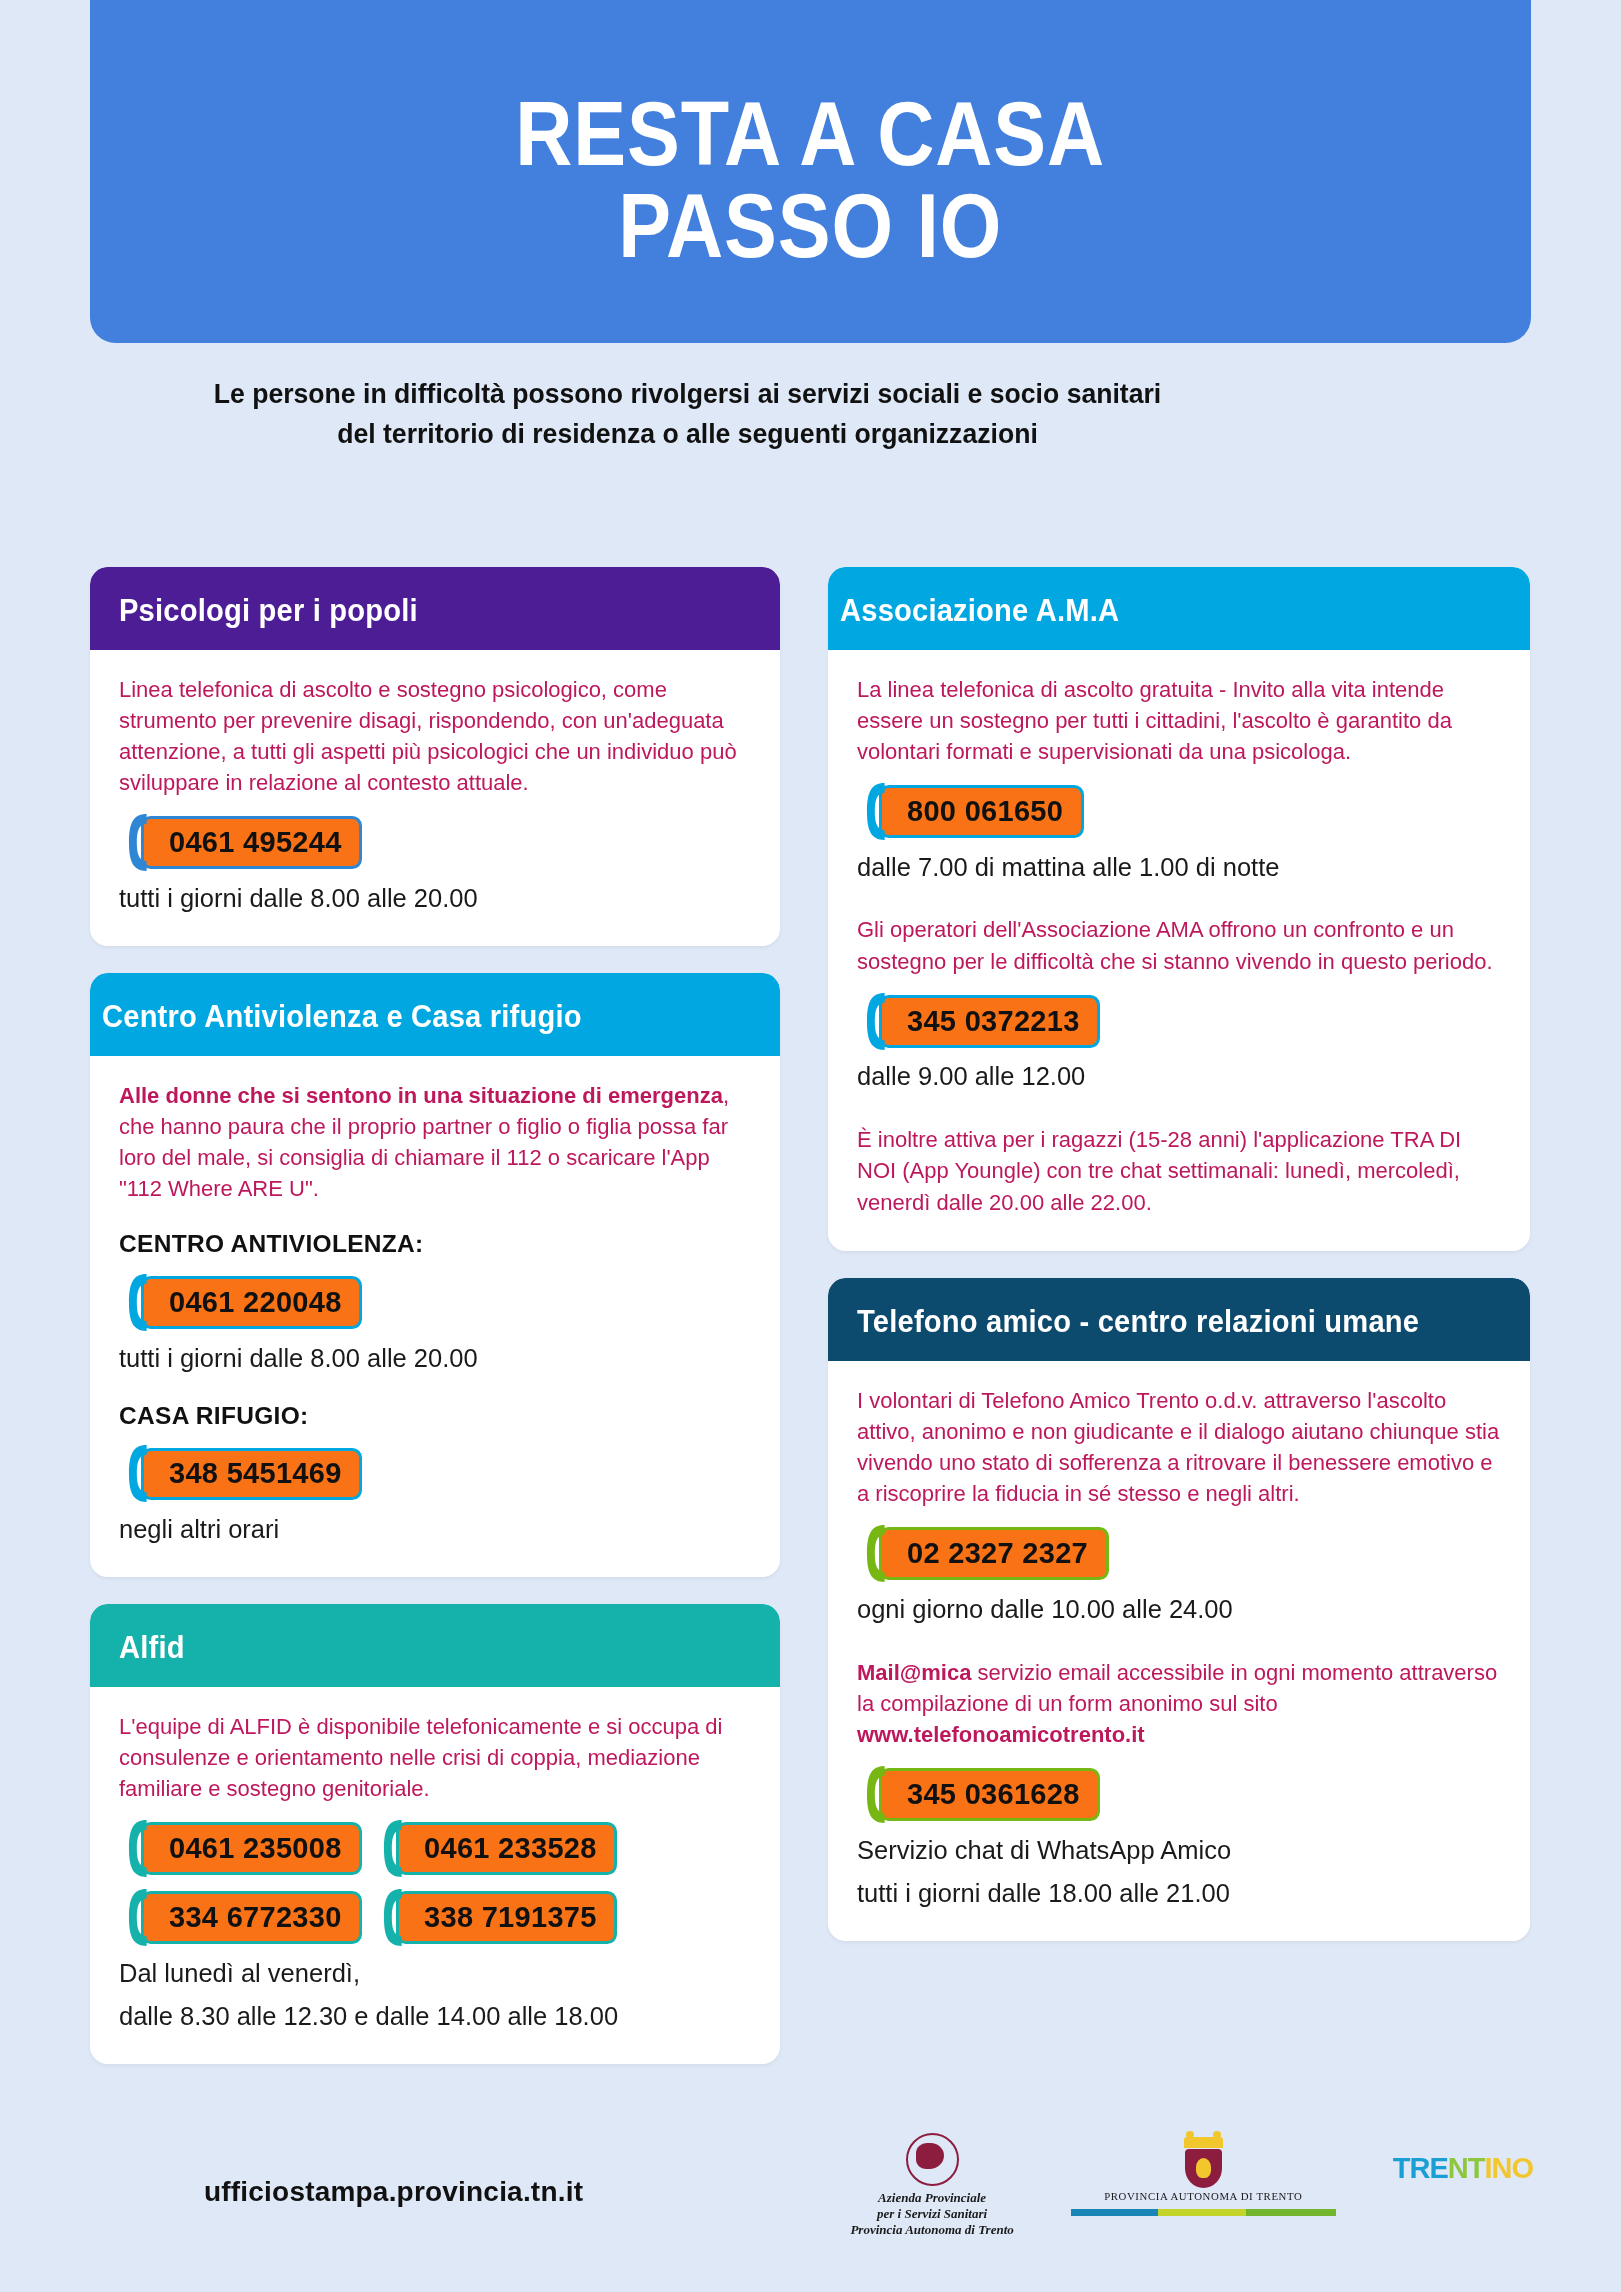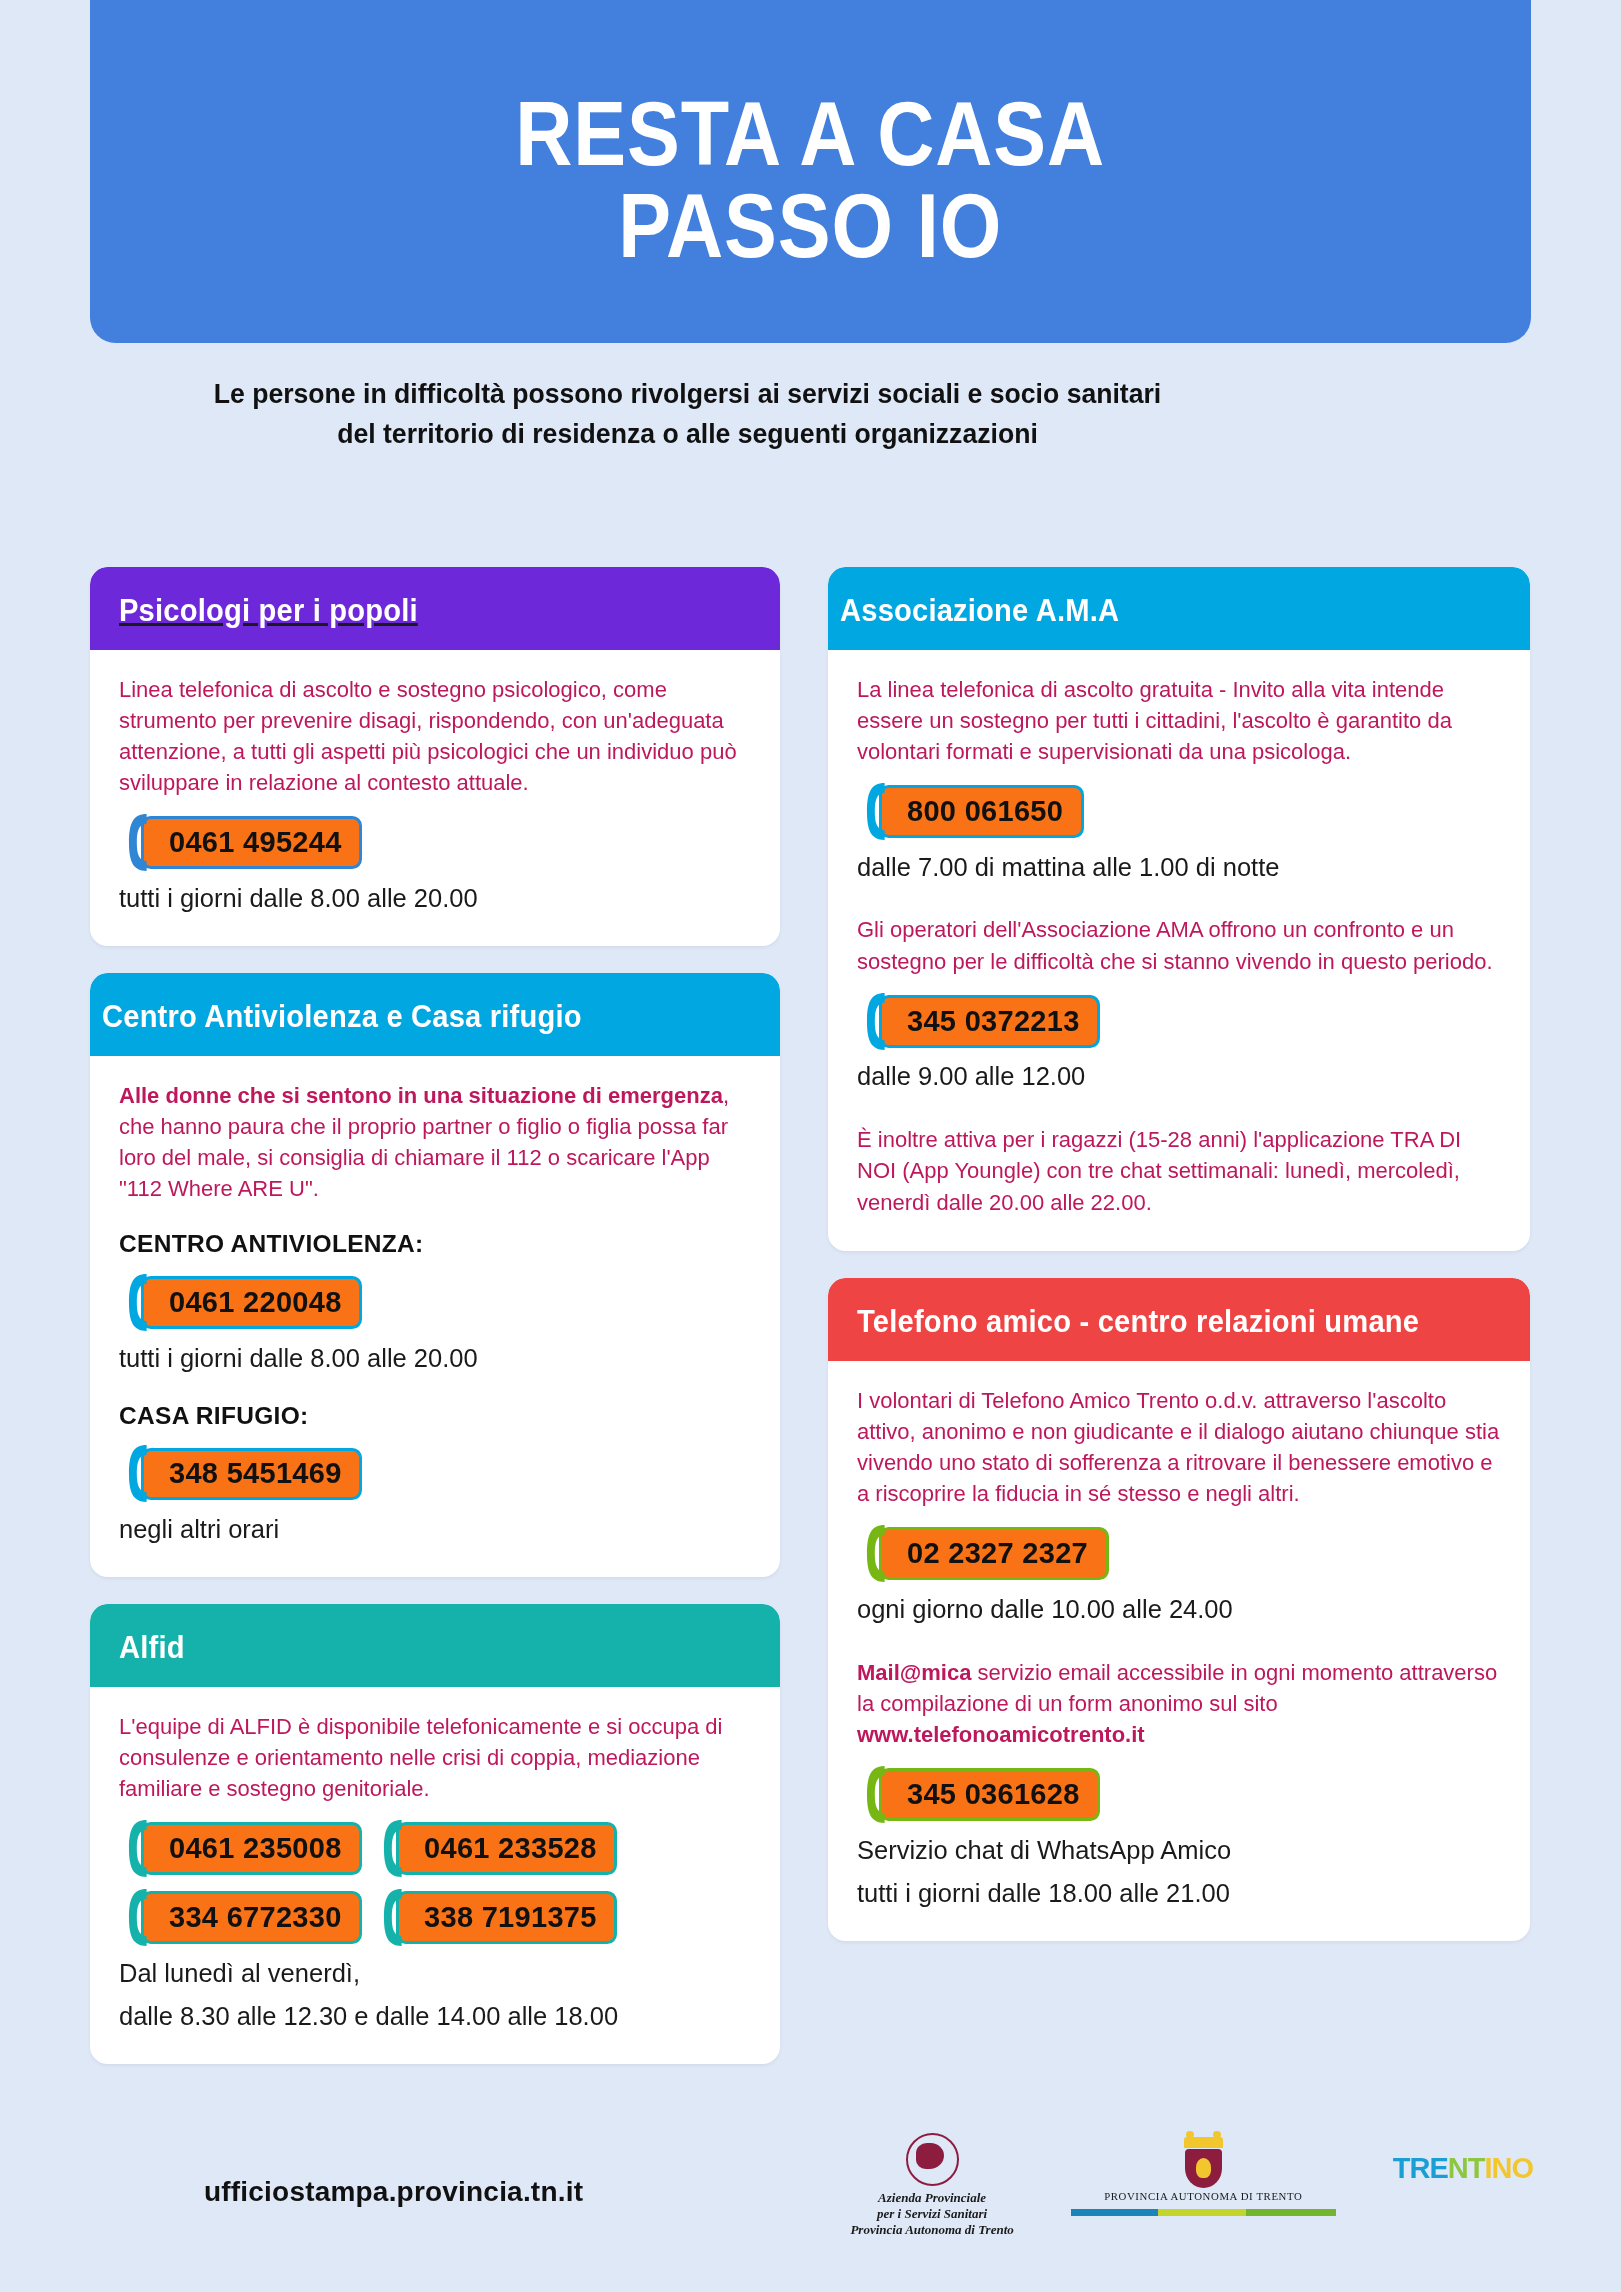--- a/index.html
+++ b/index.html
@@ -84,24 +84,24 @@
     color: #ffffff;
     font-size: 31px;
     font-weight: 700;
     letter-spacing: 0.2px;
     transform: scaleX(0.94);
     transform-origin: left center;
   }
   .card-body {
     padding: 23.5px 29px 29px 29px;
   }
-  .hdr-blue  { background: #6d28d9; text-decoration: underline; }
+  .hdr-blue  { background: #4c1d95; }
   .hdr-cyan  { background: #00a7e1; padding-left: 12px; }
   .hdr-teal  { background: #14b2ab; }
-  .hdr-green { background: #ef4444; }
+  .hdr-green { background: #0c4a6e; }
 
   
   p.para {
     margin: 0 0 3.9px 0;
     font-size: 22px;
     line-height: 1.42;
     color: #be185d;
   }
   p.para.gap { margin-top: 29px; }
   .label-caps {

